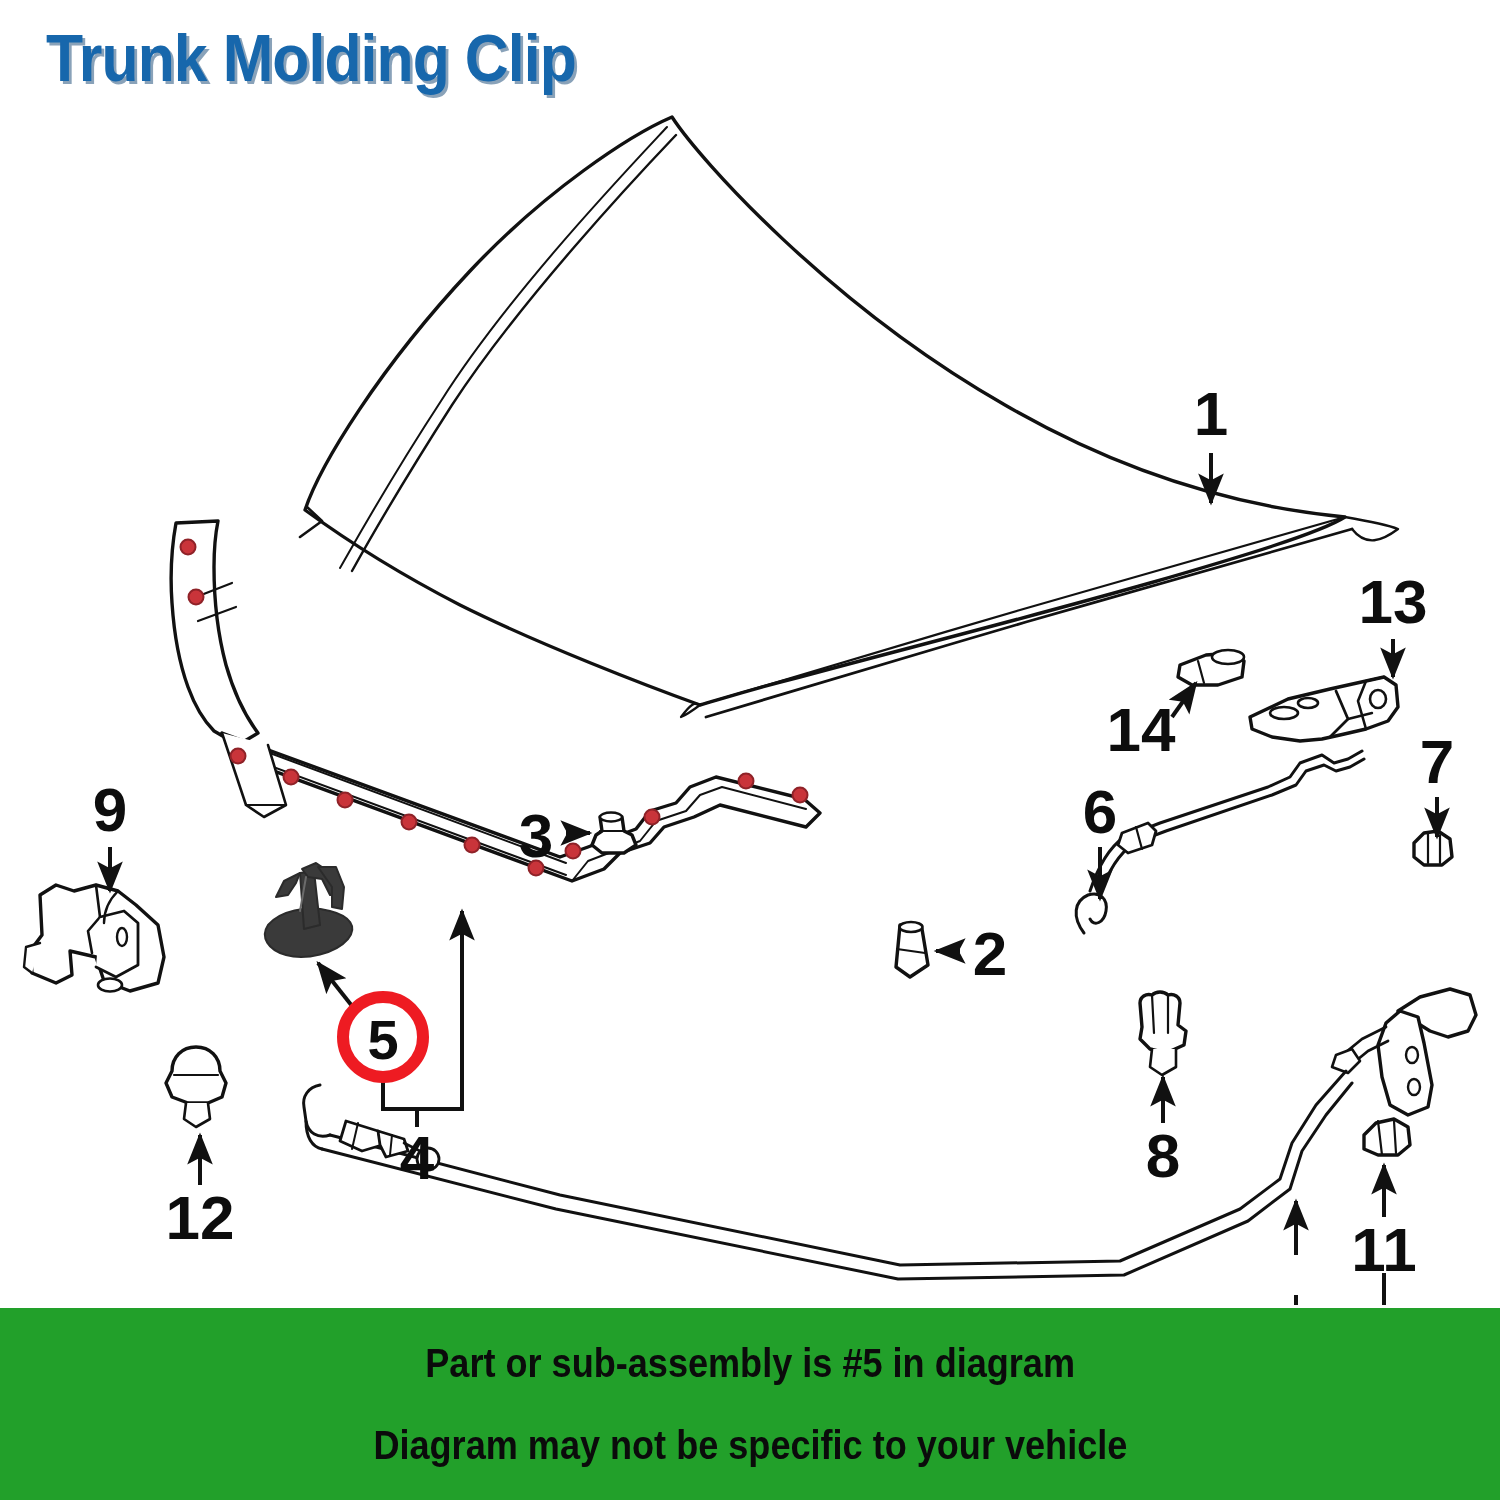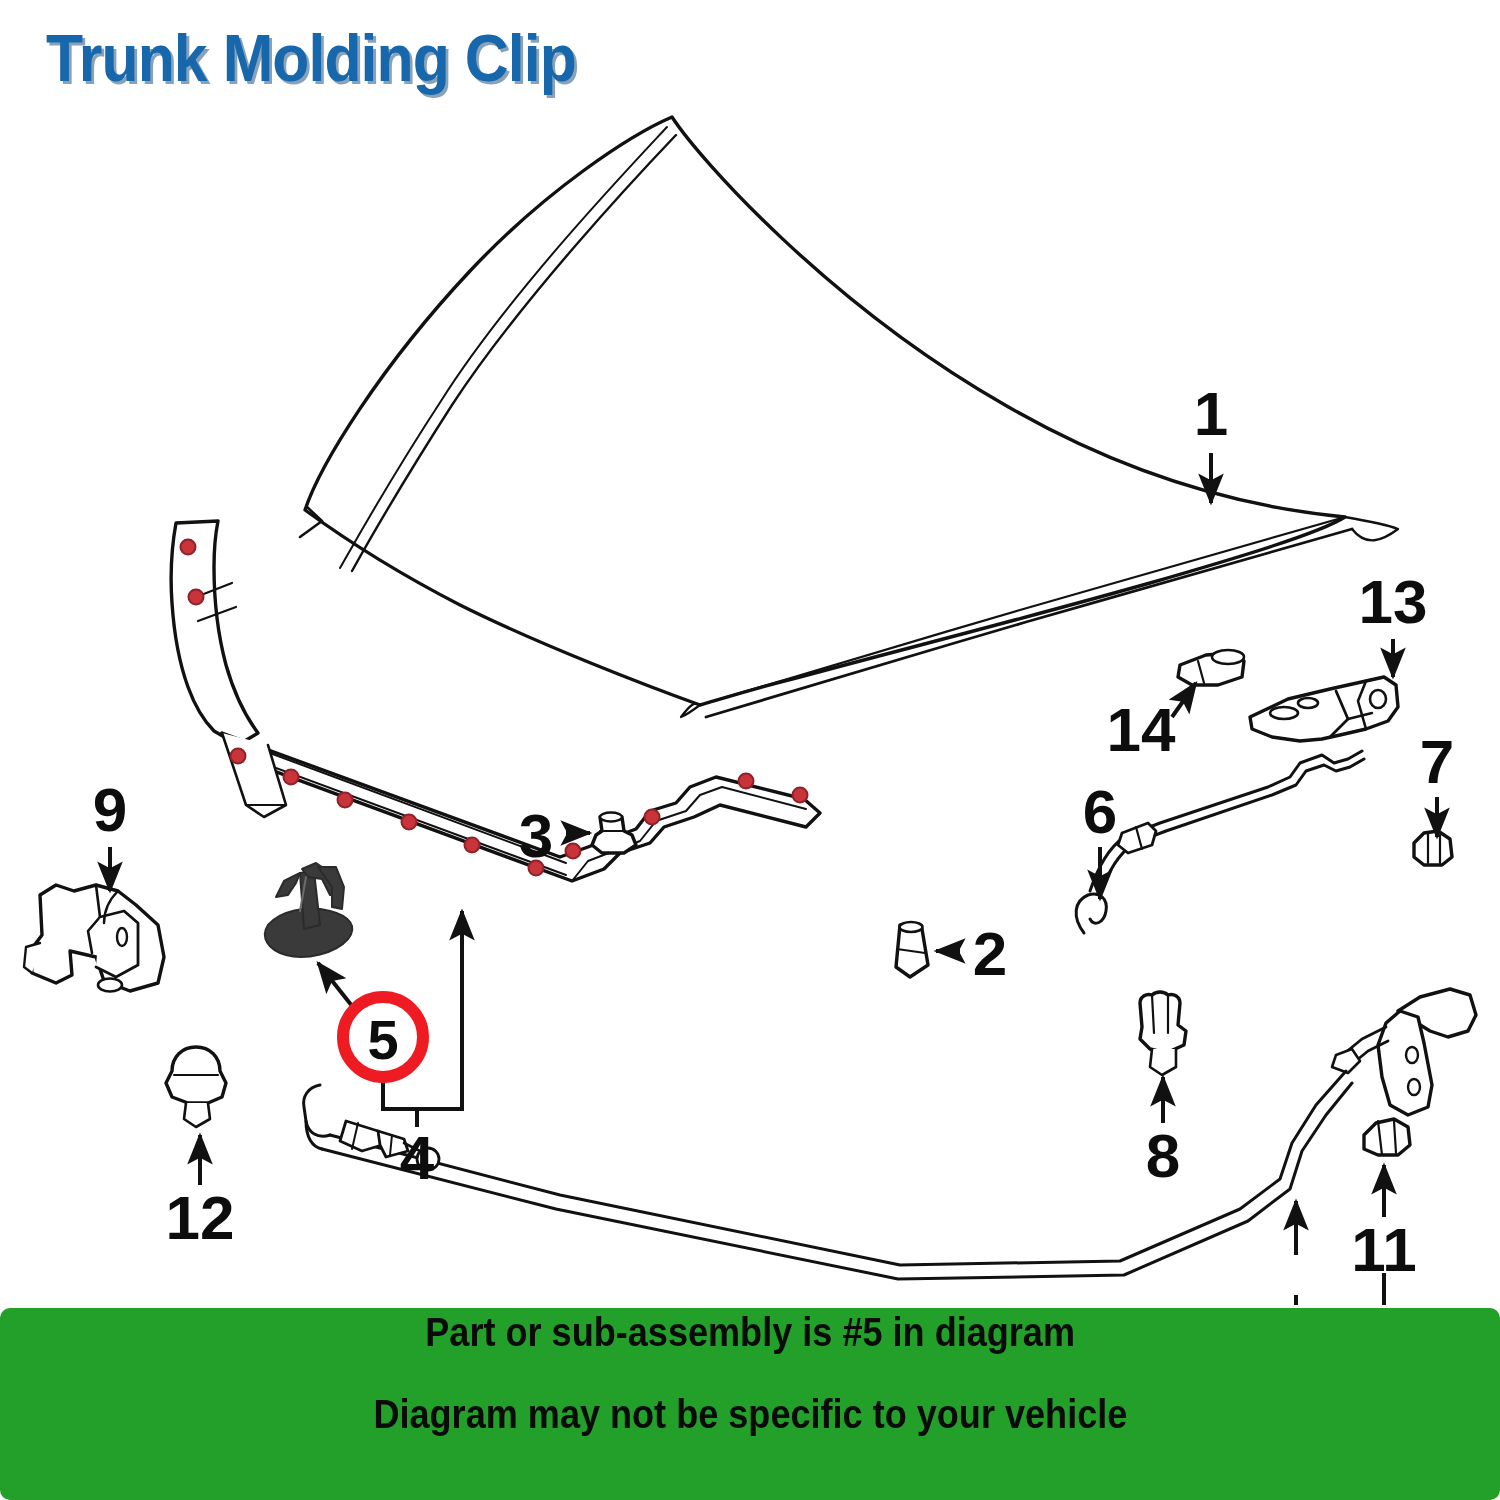--- a/index.html
+++ b/index.html
@@ -64,21 +64,21 @@
   #footer-banner {
     position: absolute;
     left: 0;
     top: 1308px;
     width: 1500px;
     height: 192px;
     background: #22A02A;
     display: flex;
     flex-direction: column;
     align-items: center;
-    border-radius: 10px;
+    justify-content: center;
   }
   .banner-line {
     font-family: "Liberation Sans Narrow", "Liberation Sans", sans-serif;
     font-weight: bold;
     color: #0b0b0b;
     font-size: 41px;
     line-height: 48px;
     transform: scaleX(0.88);
     white-space: nowrap;
     text-align: center;

